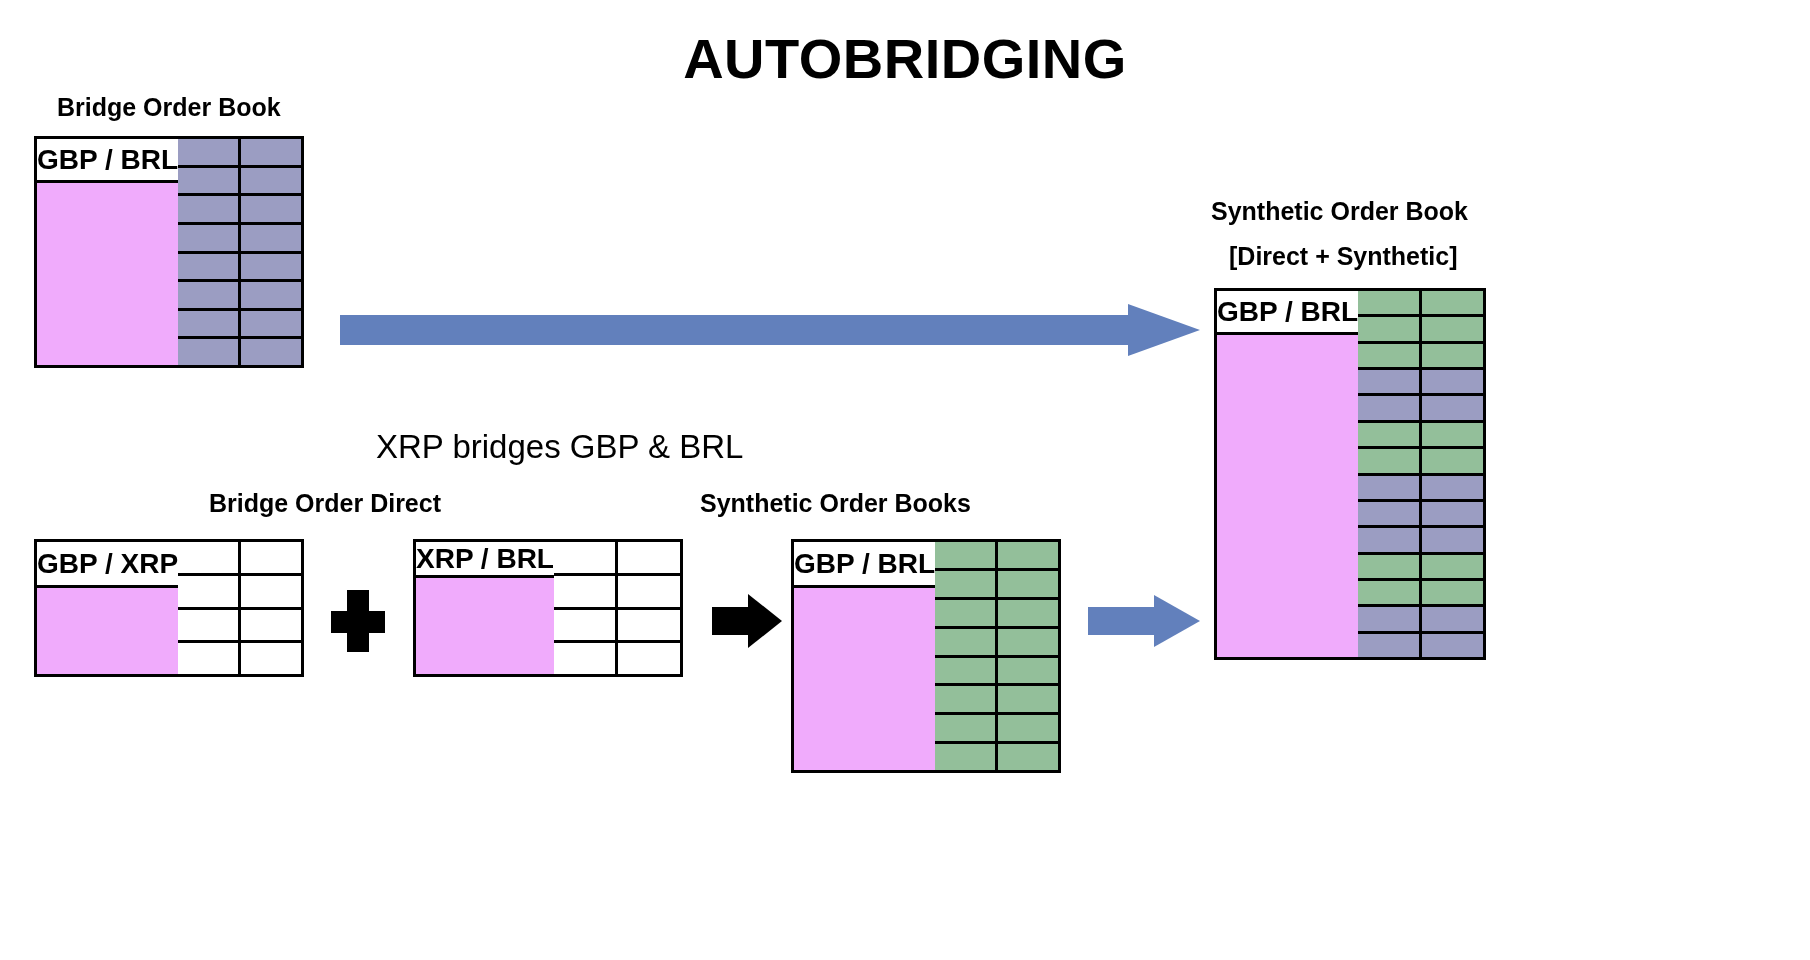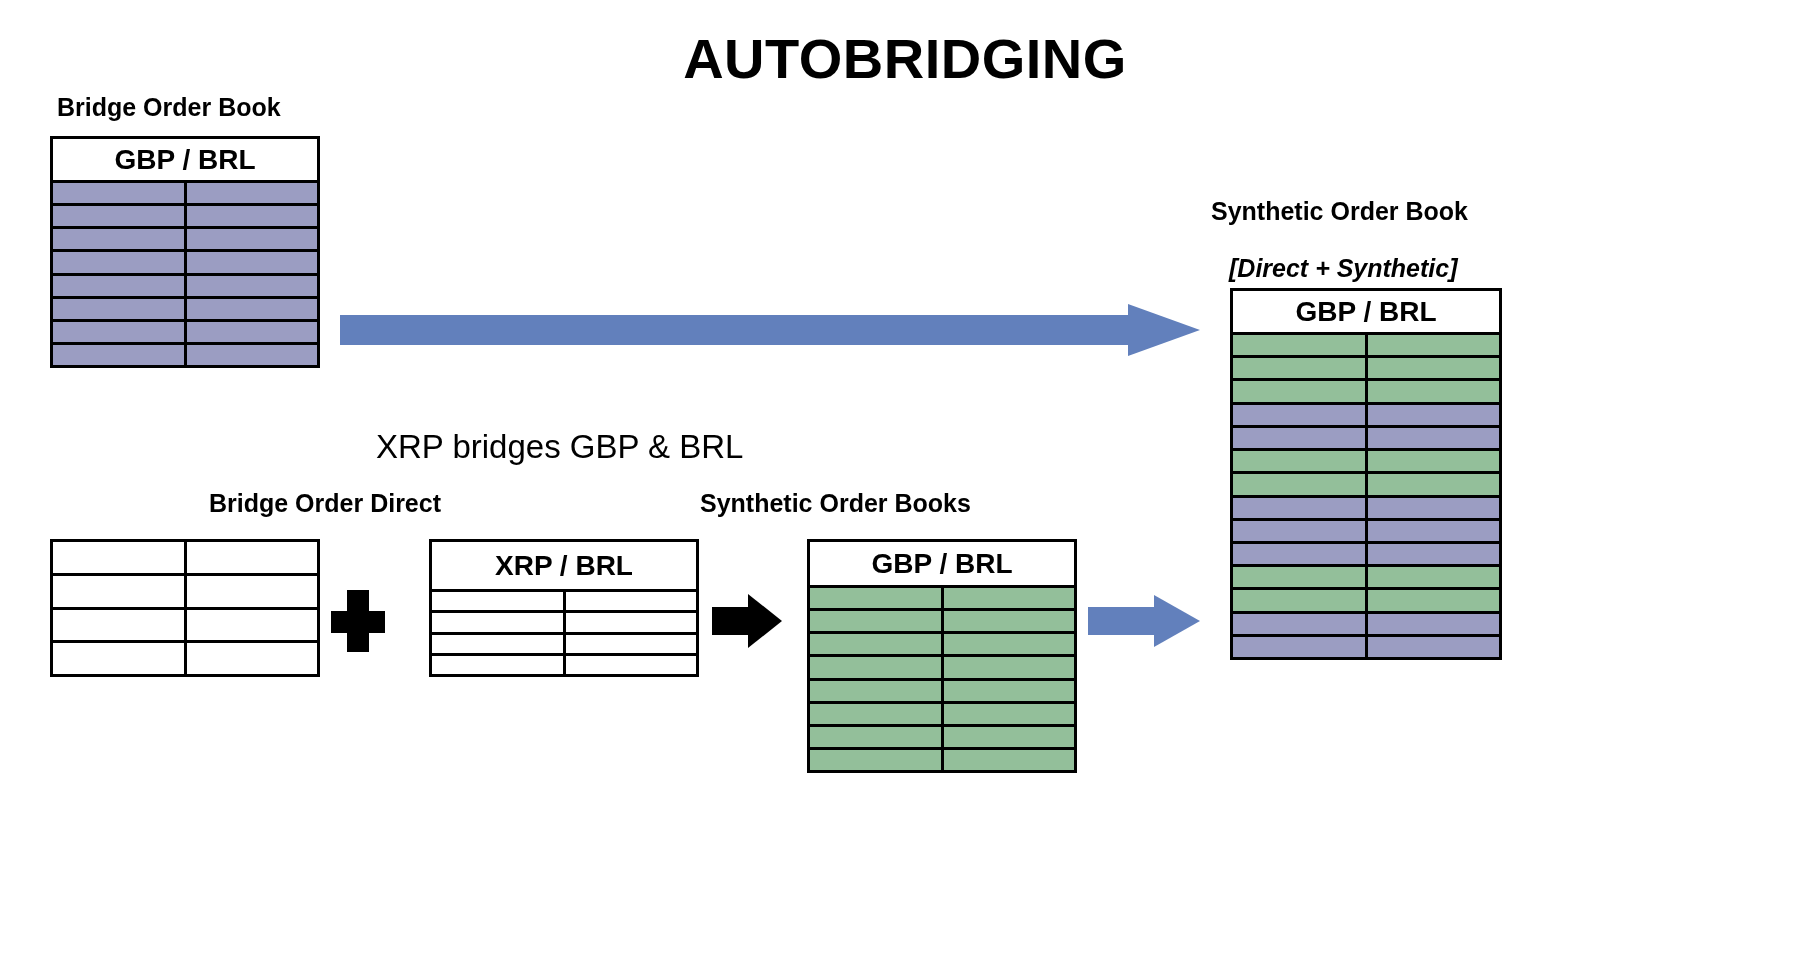--- a/index.html
+++ b/index.html
@@ -40,22 +40,21 @@
     font-weight: normal;
     margin-left: 24px;
   }
 
   
   .book {
     box-sizing: border-box;
     border: 3px solid #000;
     background: #f0abfc;
     display: flex;
-    flex-direction: column;
-    margin-left: 16px;
+    flex-direction: row;
   }
   .book-header {
     box-sizing: border-box;
     border-bottom: 3px solid #000;
     background: #ffffff;
     display: flex;
     align-items: center;
     justify-content: center;
     font-size: 28px;
     font-weight: bold;
@@ -88,21 +87,21 @@
   #direct-order-book .book-header { height: 44px; }
 
   #bridge-book-1 {
     left: 34px; top: 539px; width: 270px; height: 138px;
   }
   #bridge-book-1 .book-header { height: 46px; }
 
   #bridge-book-2 {
     left: 413px; top: 539px; width: 270px; height: 138px;
   }
-  #bridge-book-2 .book-header { height: 50px; }
+  #bridge-book-2 .book-header { height: 36px; }
 
   #synthetic-order-book {
     left: 791px; top: 539px; width: 270px; height: 234px;
   }
   #synthetic-order-book .book-header { height: 46px; }
 
   #combined-order-book {
     left: 1214px; top: 288px; width: 272px; height: 372px;
   }
   #combined-order-book .book-header { height: 44px; }
@@ -163,21 +162,21 @@
     position: absolute; left: 16px; top: 0;
     width: 22px; height: 62px; background: #000;
   }
 
   
   #caption-direct      { left: 57px;   top: 93px; }
   #caption-bridge      { left: 209px;  top: 489px; }
   #caption-synthetic   { left: 700px;  top: 489px; }
   #caption-xrp-bridges { left: 352px;  top: 428px; }
   #caption-combined-1  { left: 1211px; top: 197px; }
-  #caption-combined-2  { left: 1229px; top: 254px; font-style: italic; }
+  #caption-combined-2  { left: 1229px; top: 242px; }
 </style>
 </head>
 <body>
 
 <div class="abs" id="main-title">AUTOBRIDGING</div>
 
 <div class="abs caption" id="caption-direct">Bridge Order Book</div>
 
 <div class="abs book" id="direct-order-book">
   <div class="book-header">GBP / BRL</div>
@@ -220,20 +219,21 @@
 <div class="abs" id="arrow-direct-to-combined">
   <div class="shaft"></div>
   <div class="head"></div>
 </div>
 
 <div class="abs caption lg" id="caption-xrp-bridges">XRP bridges GBP &amp; BRL</div>
 
 <div class="abs caption" id="caption-bridge">Bridge Order Direct</div>
 
 <div class="abs book" id="bridge-book-1">
+  <div class="book-header">GBP / XRP</div>
   <div class="book-rows">
       <div class="book-row">
         <div class="book-cell" style="background: rgb(255, 255, 255);"></div>
         <div class="book-cell" style="background: rgb(255, 255, 255);"></div>
       </div>
       <div class="book-row">
         <div class="book-cell" style="background: rgb(255, 255, 255);"></div>
         <div class="book-cell" style="background: rgb(255, 255, 255);"></div>
       </div>
       <div class="book-row">

